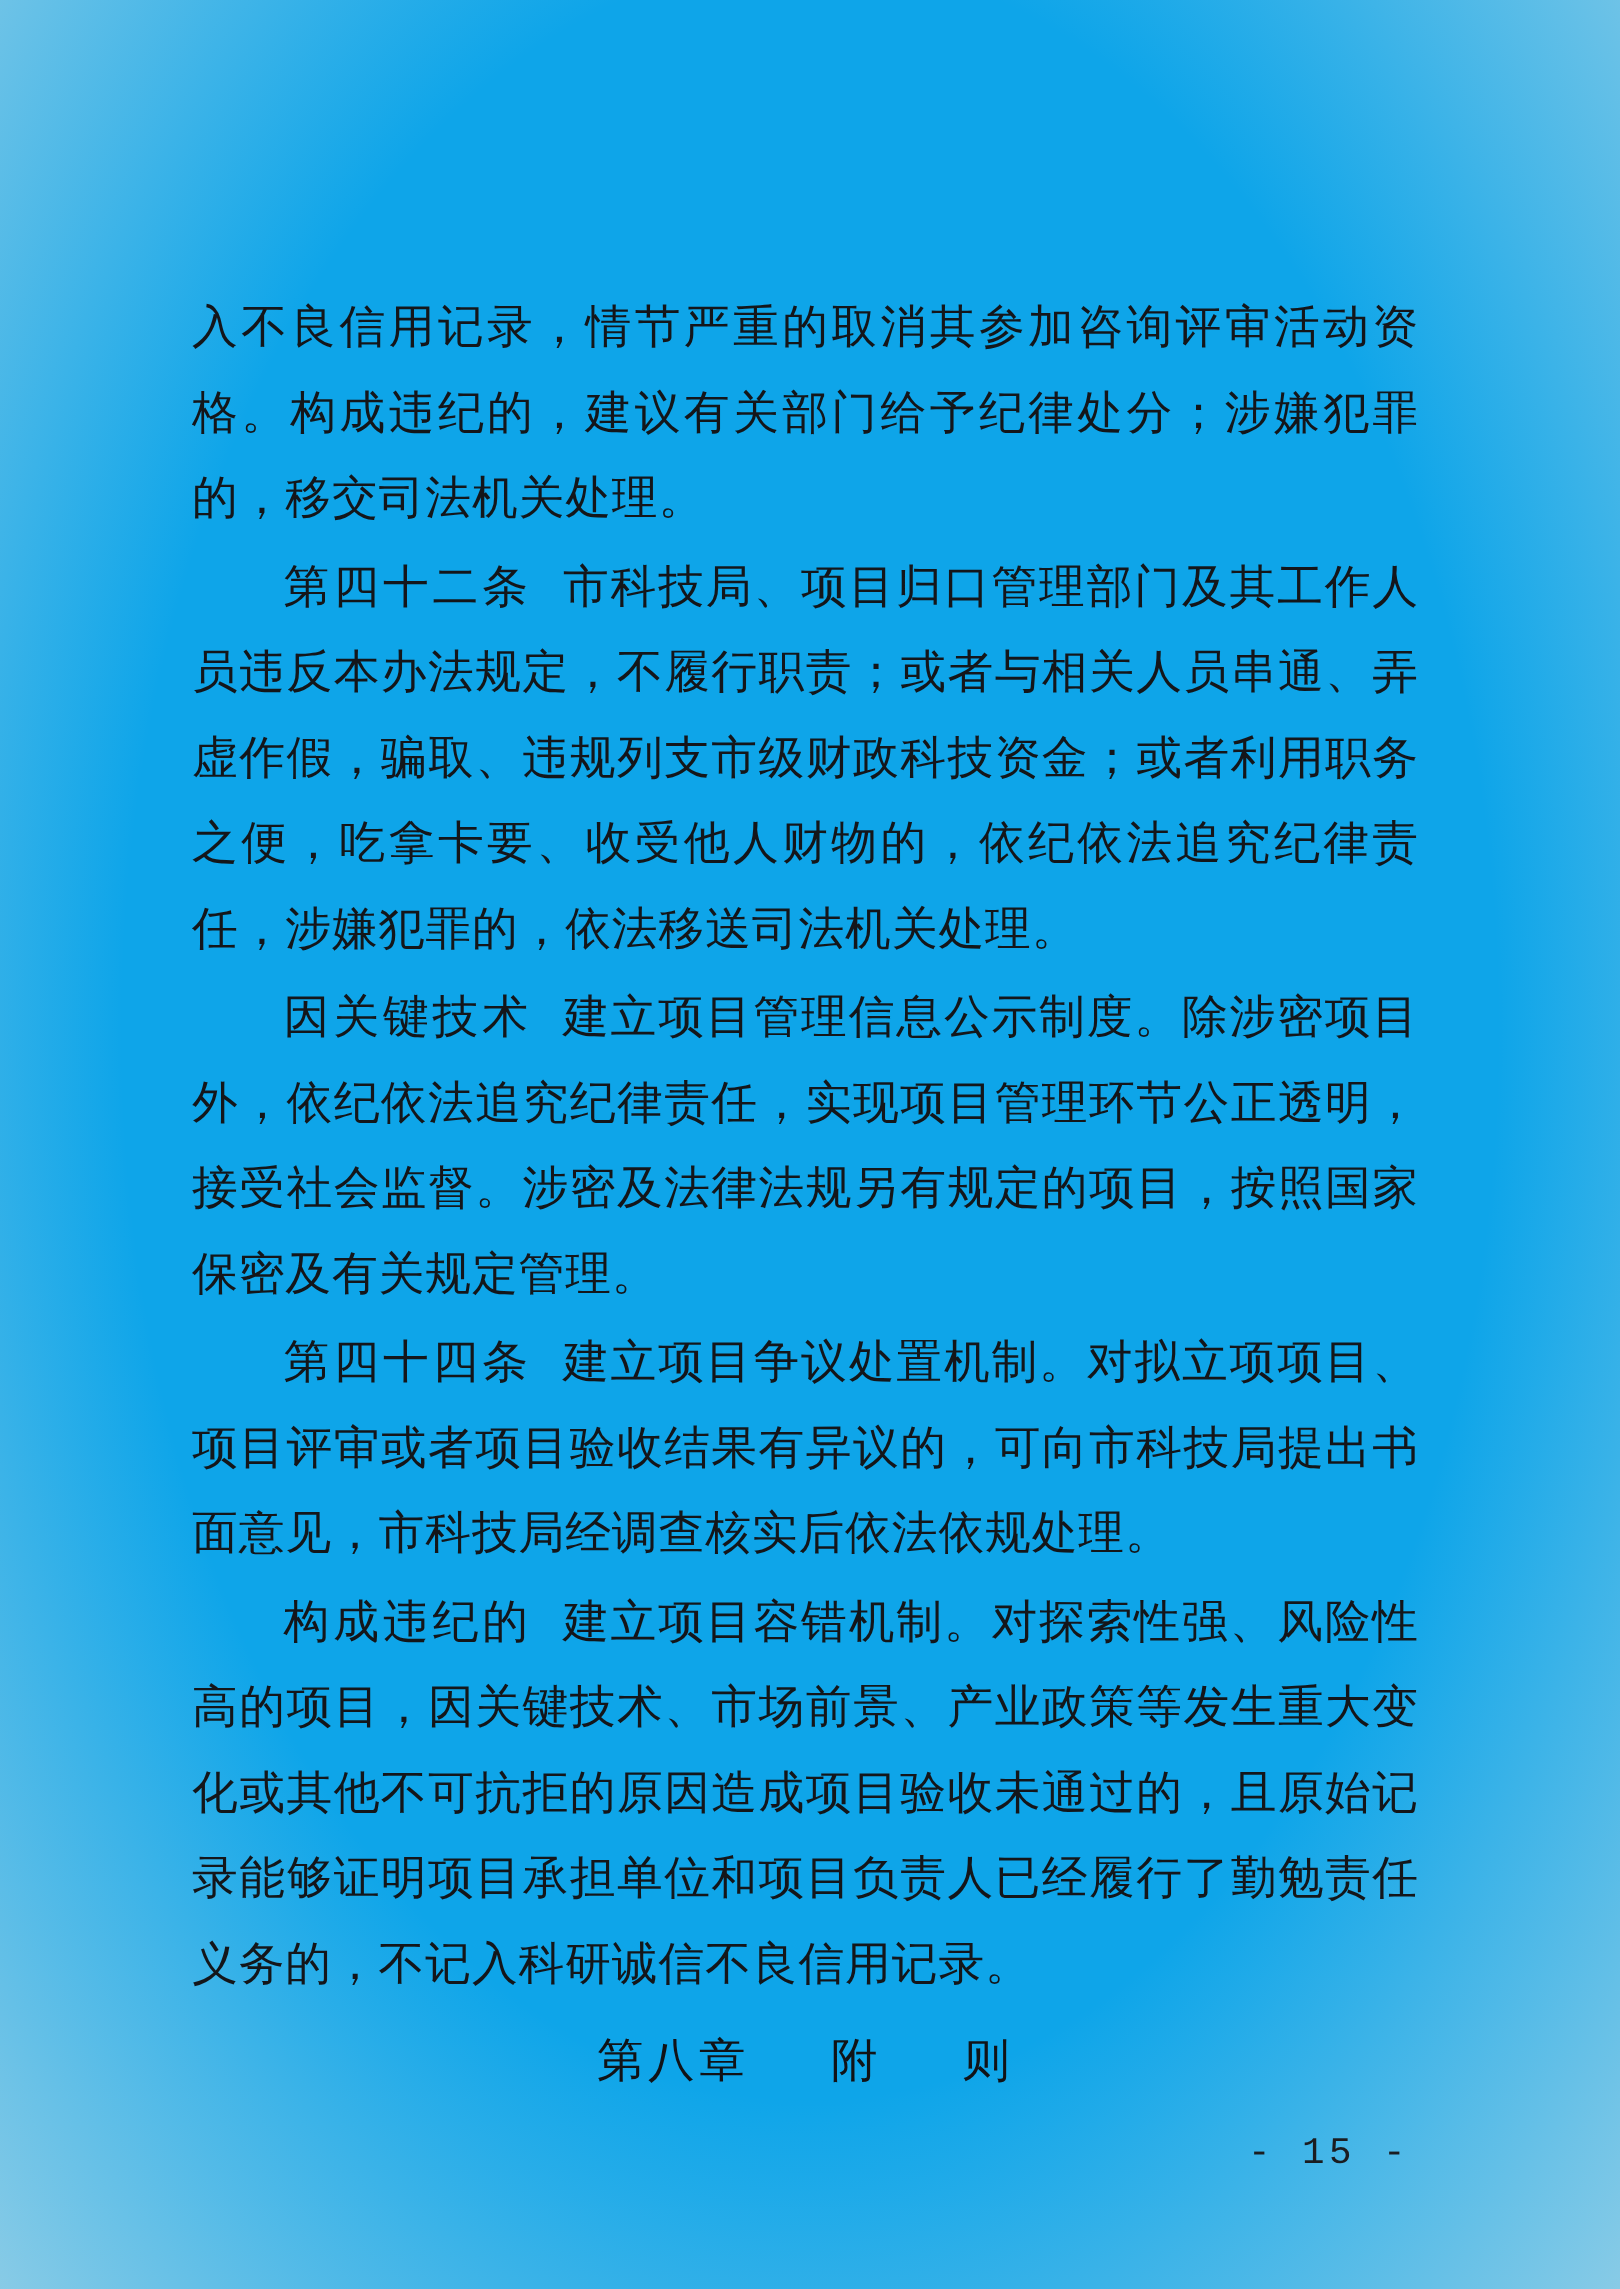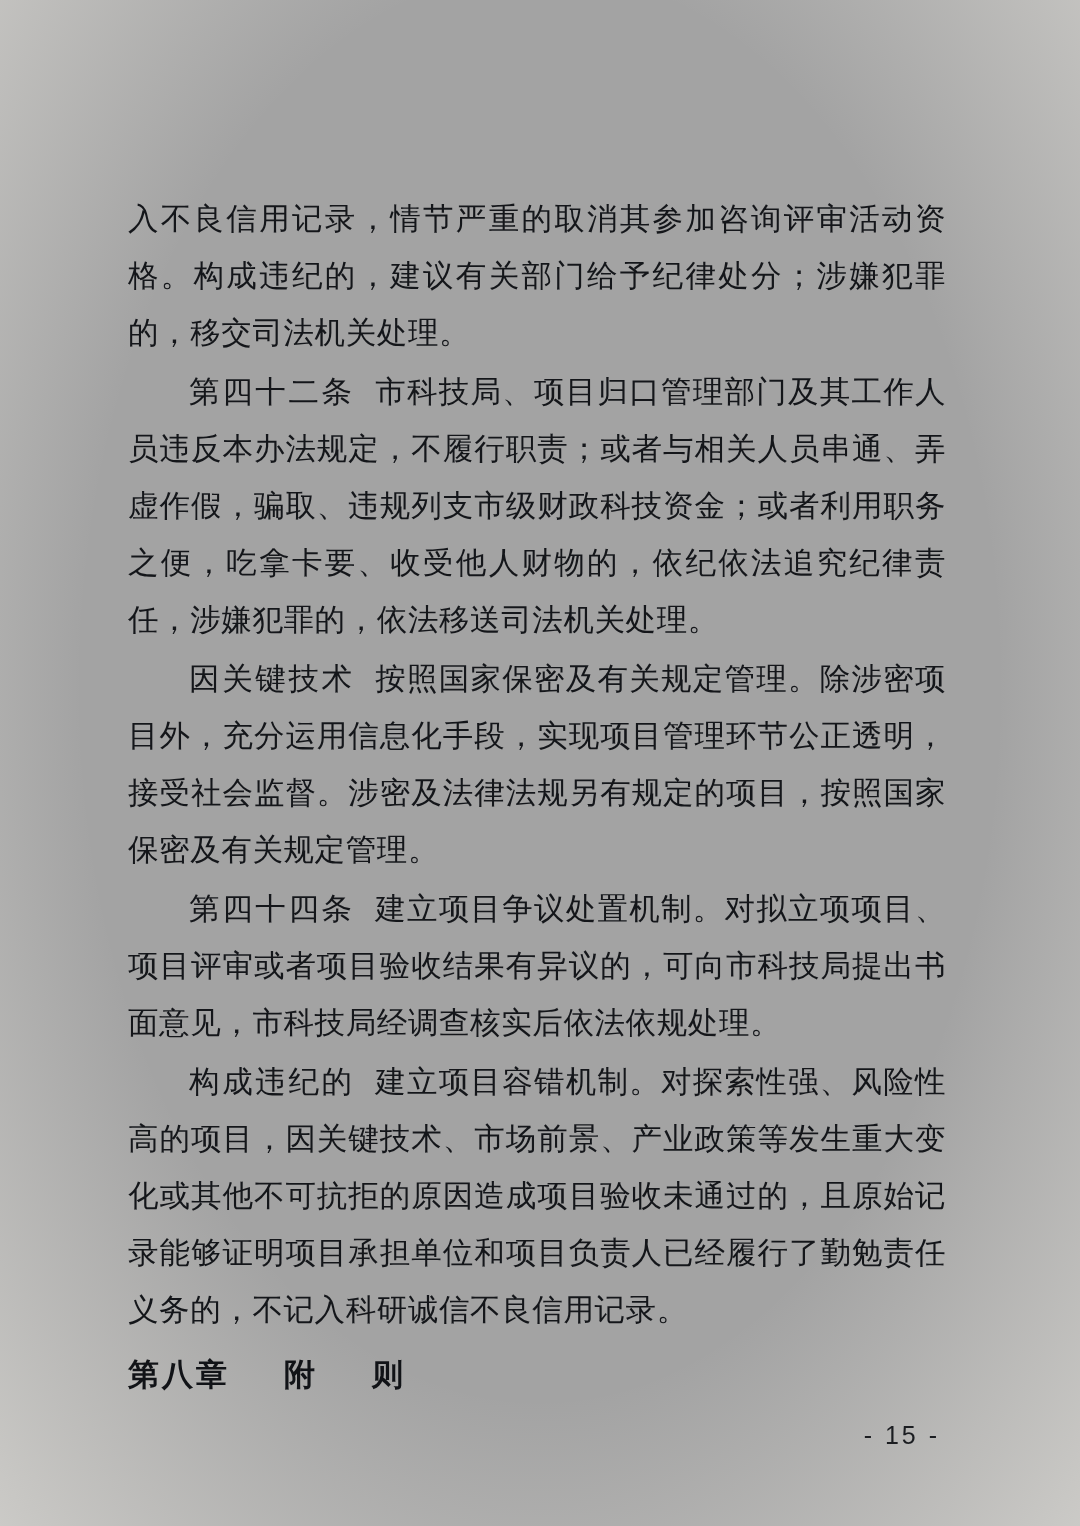--- a/index.html
+++ b/index.html
@@ -10,21 +10,21 @@
   body {
     width: 1080px;
     height: 1526px;
     overflow: hidden;
     font-family: "DejaVu Serif", "Liberation Serif", serif;
   }
   .page {
     position: relative;
     width: 1080px;
     height: 1526px;
-    background: #a3a3a3;
+    background: #0ea5e9;
     box-sizing: border-box;
   }
   
   .page::before {
     content: "";
     position: absolute;
     inset: 0;
     background:
       radial-gradient(ellipse at 50% 45%, rgba(255,255,255,0) 60%, rgba(236,234,228,0.55) 100%);
     pointer-events: none;
@@ -53,58 +53,58 @@
     letter-spacing: 2px;
   }
   .gap-after-head {
     display: inline-block;
     width: 20px;
   }
   h2.chapter {
     margin: 8px 0 2px 0;
     font-size: 31px;
     line-height: 57px;
-    font-weight: bold;
-    text-align: left;
+    font-weight: normal;
+    text-align: center;
     letter-spacing: 3px;
     color: #111317;
     font-family: "DejaVu Serif", "Liberation Serif", serif;
   }
   .chapter .spacer {
     display: inline-block;
     width: 54px;
   }
   .page-number {
     position: absolute;
     right: 140px;
     bottom: 76px;
     font-size: 25px;
     letter-spacing: 3px;
     color: #1b1d21;
-    font-family: Liberation Sans, sans-serif;
+    font-family: Liberation Mono, monospace;
     text-align: center;
   }
 </style>
 </head>
 <body>
 
 <div class="page">
 
   <div class="body-area">
 
     <p class="para">
       <span>入不良信用记录，情节严重的取消其参加咨询评审活动资格。构成违纪的，建议有关部门给予纪律处分；涉嫌犯罪的，移交司法机关处理。</span>
     </p>
 
     <p class="para indent">
       <span class="art-head">第四十二条</span><span class="gap-after-head"></span><span>市科技局、项目归口管理部门及其工作人员违反本办法规定，不履行职责；或者与相关人员串通、弄虚作假，骗取、违规列支市级财政科技资金；或者利用职务之便，吃拿卡要、收受他人财物的，依纪依法追究纪律责任，涉嫌犯罪的，依法移送司法机关处理。</span>
     </p>
 
     <p class="para indent">
-      <span class="art-head">因关键技术</span><span class="gap-after-head"></span><span>按照国家保密及有关规定管理。除涉密项目外，充分运用信息化手段，实现项目管理环节公正透明，接受社会监督。涉密及法律法规另有规定的项目，按照国家保密及有关规定管理。</span>
+      <span class="art-head">因关键技术</span><span class="gap-after-head"></span><span>建立项目管理信息公示制度。除涉密项目外，依纪依法追究纪律责任，实现项目管理环节公正透明，接受社会监督。涉密及法律法规另有规定的项目，按照国家保密及有关规定管理。</span>
     </p>
 
     <p class="para indent">
       <span class="art-head">第四十四条</span><span class="gap-after-head"></span><span>建立项目争议处置机制。对拟立项项目、项目评审或者项目验收结果有异议的，可向市科技局提出书面意见，市科技局经调查核实后依法依规处理。</span>
     </p>
 
     <p class="para indent">
       <span class="art-head">构成违纪的</span><span class="gap-after-head"></span><span>建立项目容错机制。对探索性强、风险性高的项目，因关键技术、市场前景、产业政策等发生重大变化或其他不可抗拒的原因造成项目验收未通过的，且原始记录能够证明项目承担单位和项目负责人已经履行了勤勉责任义务的，不记入科研诚信不良信用记录。</span>
     </p>
 

